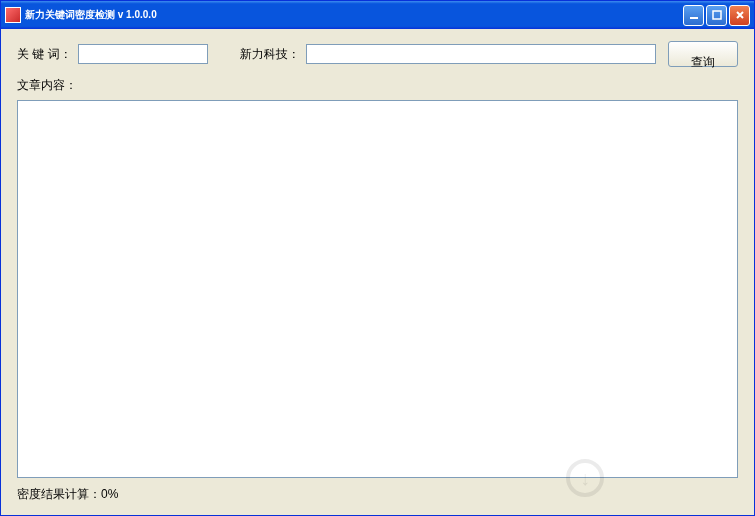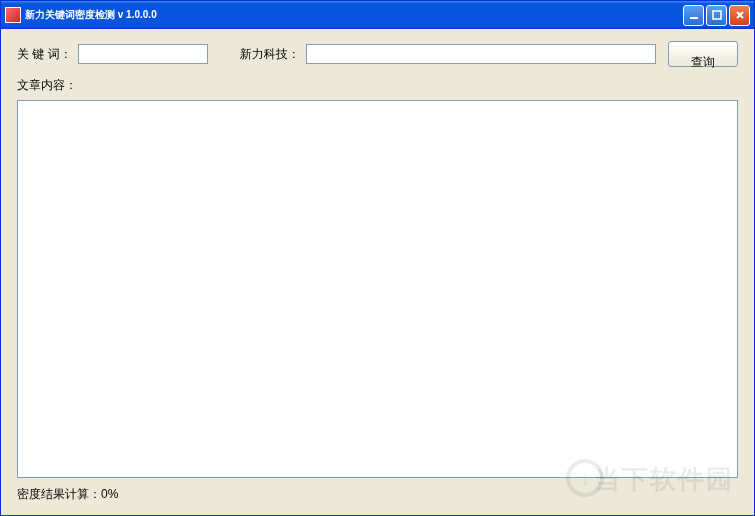--- a/index.html
+++ b/index.html
@@ -211,15 +211,14 @@
     <div class="status-line">
       <div class="status-left">
         <span>
           <span>密度结果计算：</span><span>0%</span>
         </span>
       </div>
     </div>
 
 
     <div class="watermark-circle"></div>
-    <div class="watermark">当下软件园</div>
   </div>
 </div>
 
 </body></html>

